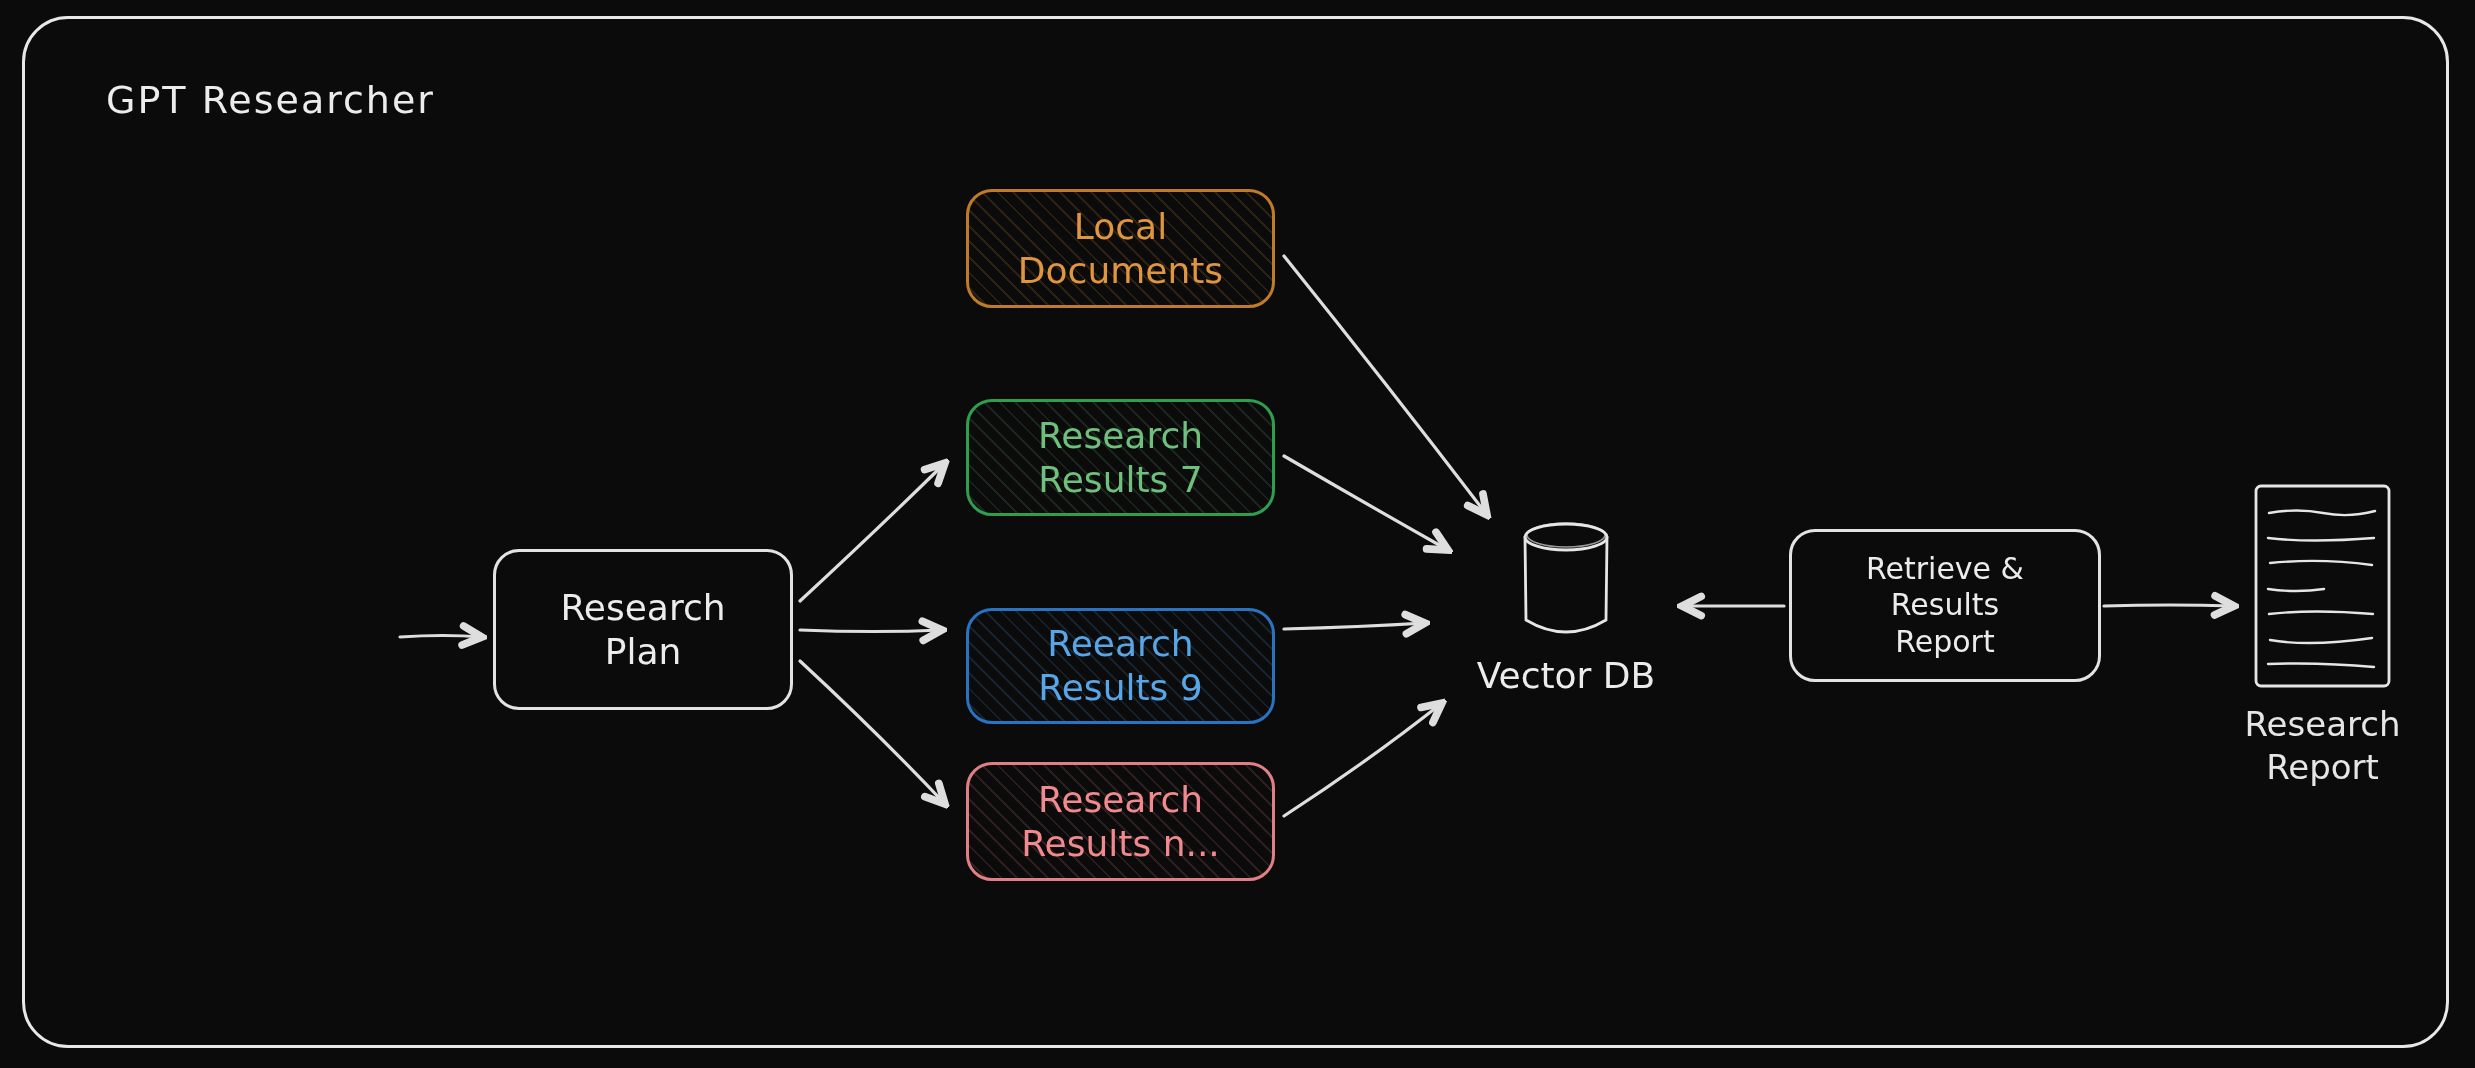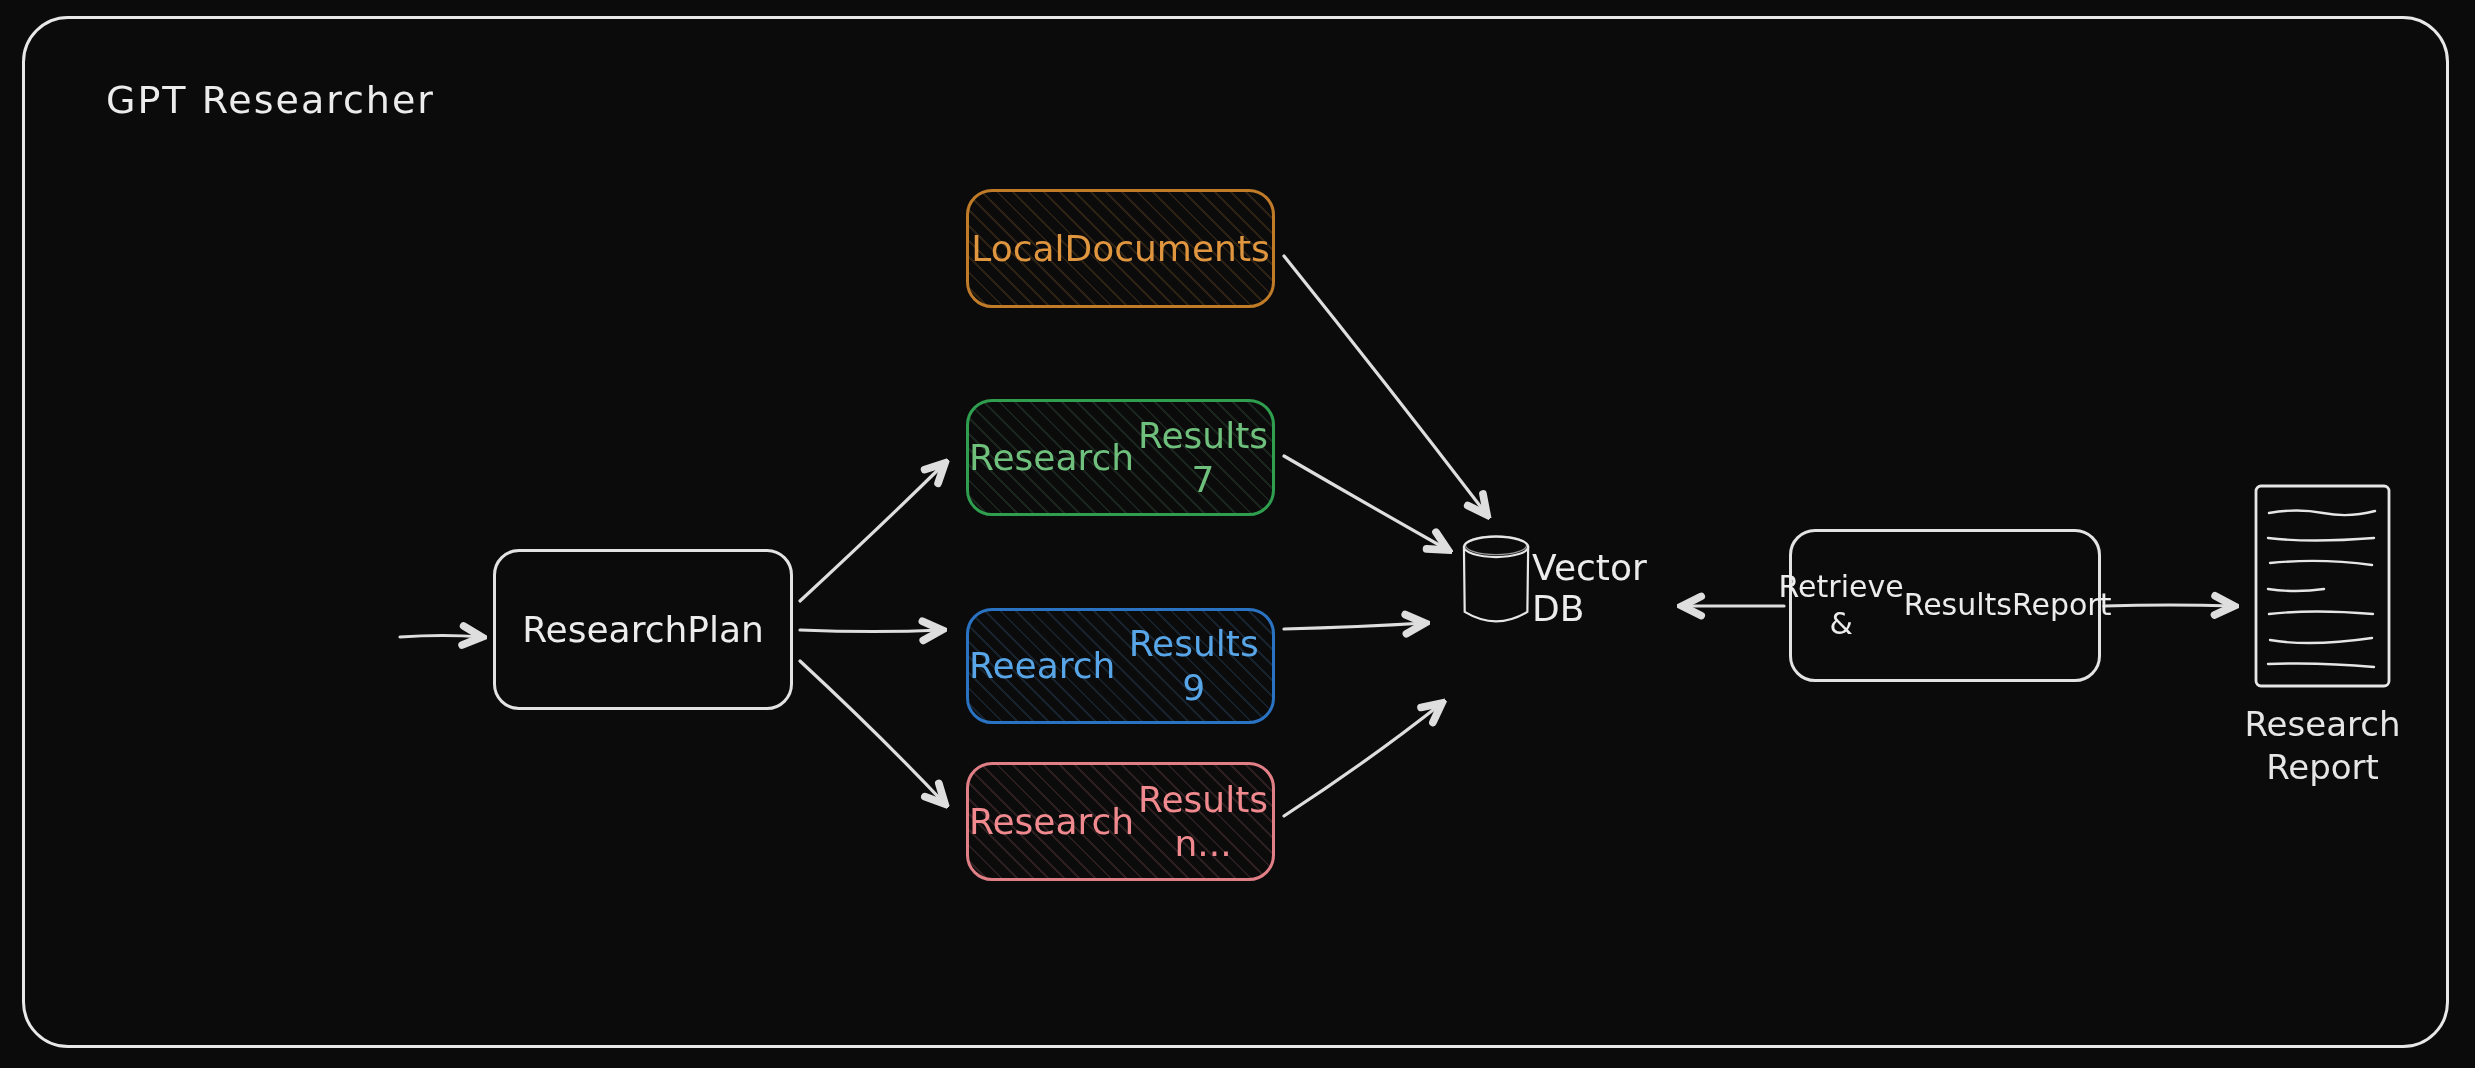--- a/index.html
+++ b/index.html
@@ -24,21 +24,21 @@
     position:absolute;
     left:106px;top:78px;
     font-size:38px;
     letter-spacing:2px;
     color:#ececec;
   }
   .node{
     position:absolute;
     box-sizing:border-box;
     display:flex;
-    flex-direction:row;
+    flex-direction:column;
     align-items:center;
     justify-content:center;
     text-align:center;
     border-radius:26px;
     font-size:36px;
     line-height:1.22;
   }
   .whitebox{border:3px solid #e3e3e3;color:#ececec;}
   .plan   {left:493px;top:549px;width:300px;height:161px;}
   .retrieve{left:1789px;top:529px;width:312px;height:153px;font-size:30px;}
@@ -67,21 +67,21 @@
     position:absolute;left:80px;top:528px;width:314px;height:216px;
   }
   .task-wrap svg{position:absolute;left:0;top:0;}
   .task-label{
     position:absolute;inset:0;
     display:flex;align-items:center;justify-content:center;
     font-size:37px;color:#ececec;
   }
   .vdb-wrap{
     position:absolute;left:1460px;top:520px;width:212px;
-    display:flex;align-items:center;
+    display:flex;flex-direction:column;align-items:center;
   }
   .vdb-label{font-size:36px;color:#ececec;margin-top:10px;}
   .report-wrap{
     position:absolute;left:2240px;top:483px;width:165px;
     display:flex;flex-direction:column;align-items:center;
   }
   .report-label{
     font-size:34px;color:#e6e6e6;text-align:center;line-height:1.25;margin-top:14px;
   }
   .arrows{

